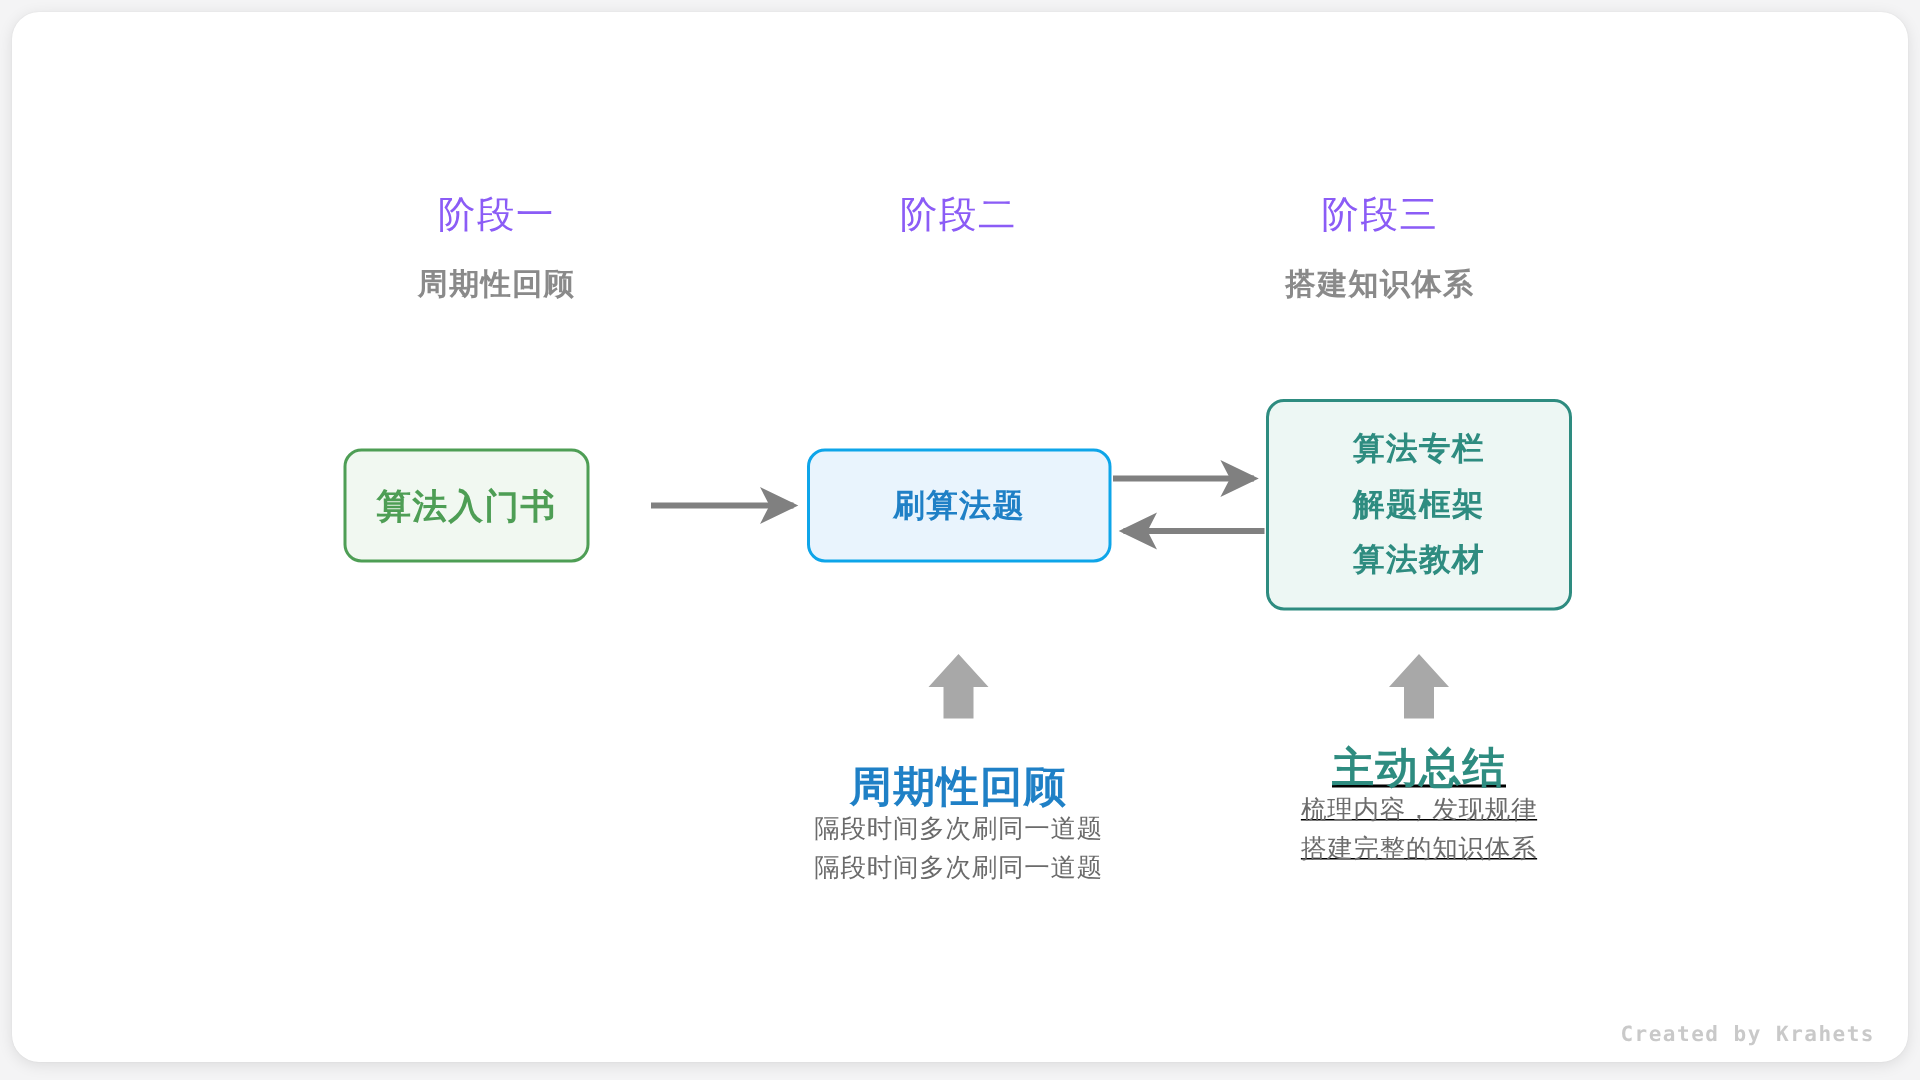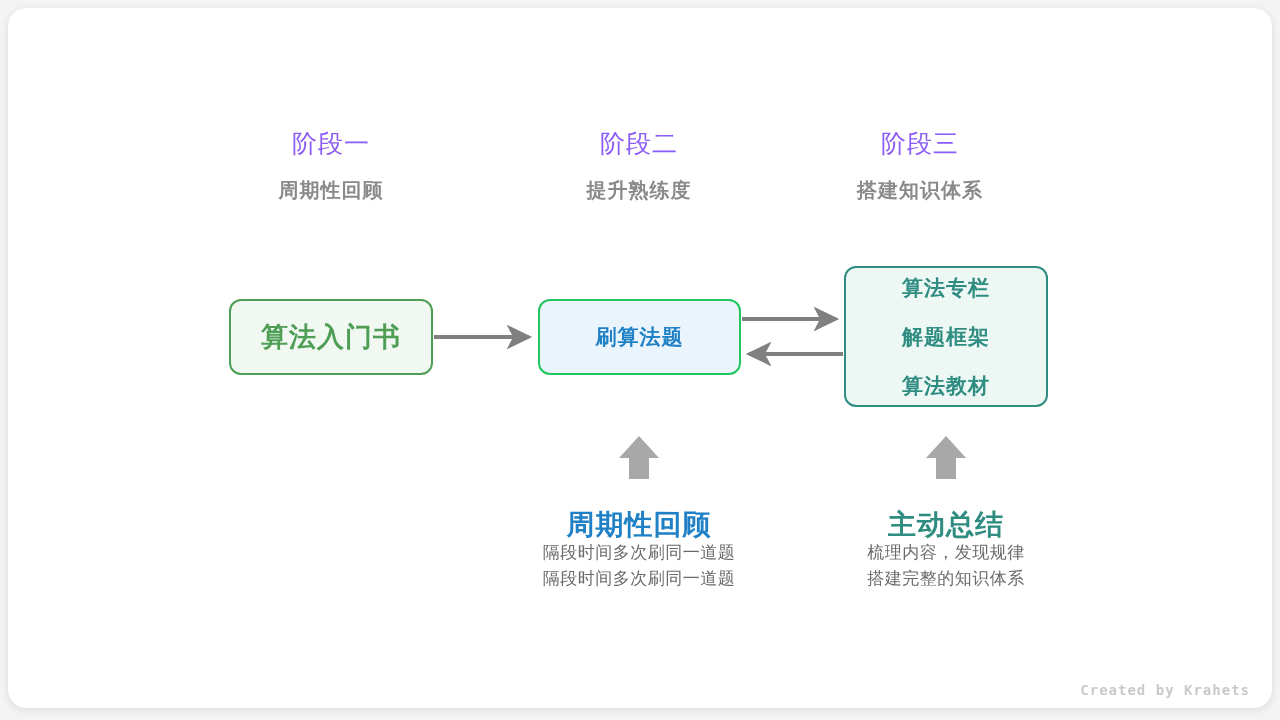--- a/index.html
+++ b/index.html
@@ -66,49 +66,48 @@
     flex-direction: column;
     align-items: center;
     justify-content: center;
     font-weight: bold;
     letter-spacing: 1px;
   }
 
   #node-book {
     left: 229px;
     top: 299px;
-    width: 204px;
+    width: 164px;
     height: 76px;
     border: 2px solid #4e9e55;
     background: #f1f8f1;
     color: #4e9e55;
-    font-size: 27px;
+    font-size: 23px;
   }
 
   #node-practice {
     left: 538px;
     top: 299px;
     width: 203px;
     height: 76px;
-    border: 2px solid #22c55e;
+    border: 2px solid #0ea5e9;
     background: #e9f4fd;
     color: #1f80c6;
     font-size: 21px;
   }
 
   #node-resources {
     left: 844px;
     top: 266px;
     width: 204px;
     height: 141px;
     border: 2px solid #2e8c80;
     background: #edf7f4;
     color: #2e8c80;
     font-size: 21px;
-    gap: 12px;
   }
   #node-resources .r-line {
     line-height: 37px;
   }
 
   
   #wires {
     position: absolute;
     left: 0;
     top: 0;
@@ -131,21 +130,21 @@
   }
   .factor .f-desc {
     font-size: 17px;
     color: #6b6b6b;
     line-height: 26px;
     letter-spacing: 0.5px;
   }
 
   #factor-review { left: 489px; top: 510px; }
   #factor-review .f-title { color: #1f80c6; }
-  #factor-summary { left: 796px; top: 510px; }
+  #factor-summary { left: 796px; top: 497px; text-decoration: underline; }
   #factor-summary .f-title { color: #2e8c80; }
 
   
   #credit {
     position: absolute;
     right: 30px;
     bottom: 22px;
     font-family: "DejaVu Sans Mono", "Liberation Mono", monospace;
     font-size: 14px;
     color: #c9c9c9;
@@ -159,21 +158,20 @@
 <div id="stage">
   <div id="card"></div>
 
   <div class="stage-head" id="head-1">
     <div class="s-num">阶段一</div>
     <div class="s-title">周期性回顾</div>
   </div>
 
   <div class="stage-head" id="head-2">
     <div class="s-num">阶段二</div>
-    <div class="s-title">提升熟练度</div>
   </div>
 
   <div class="stage-head" id="head-3">
     <div class="s-num">阶段三</div>
     <div class="s-title">搭建知识体系</div>
   </div>
 
   <svg id="wires" viewBox="0 0 1280 720">
     <defs>
       <marker id="ah-right" markerWidth="7" markerHeight="7" refX="5.6" refY="3.5" orient="auto" markerUnits="strokeWidth">

